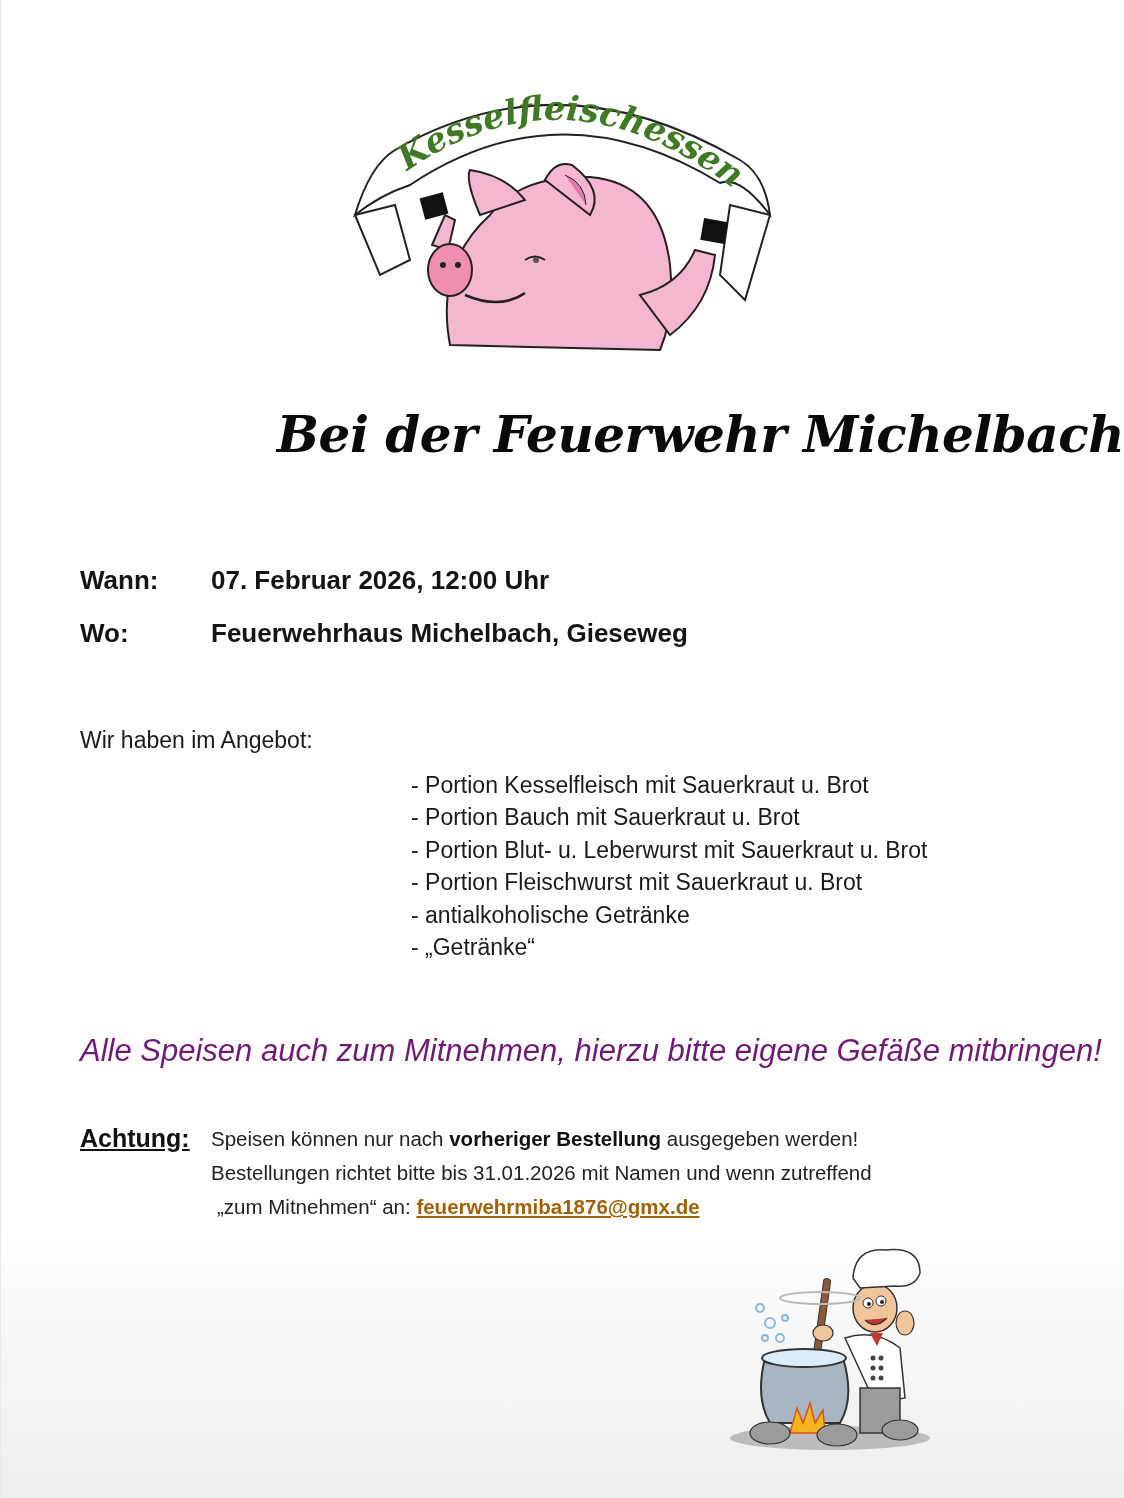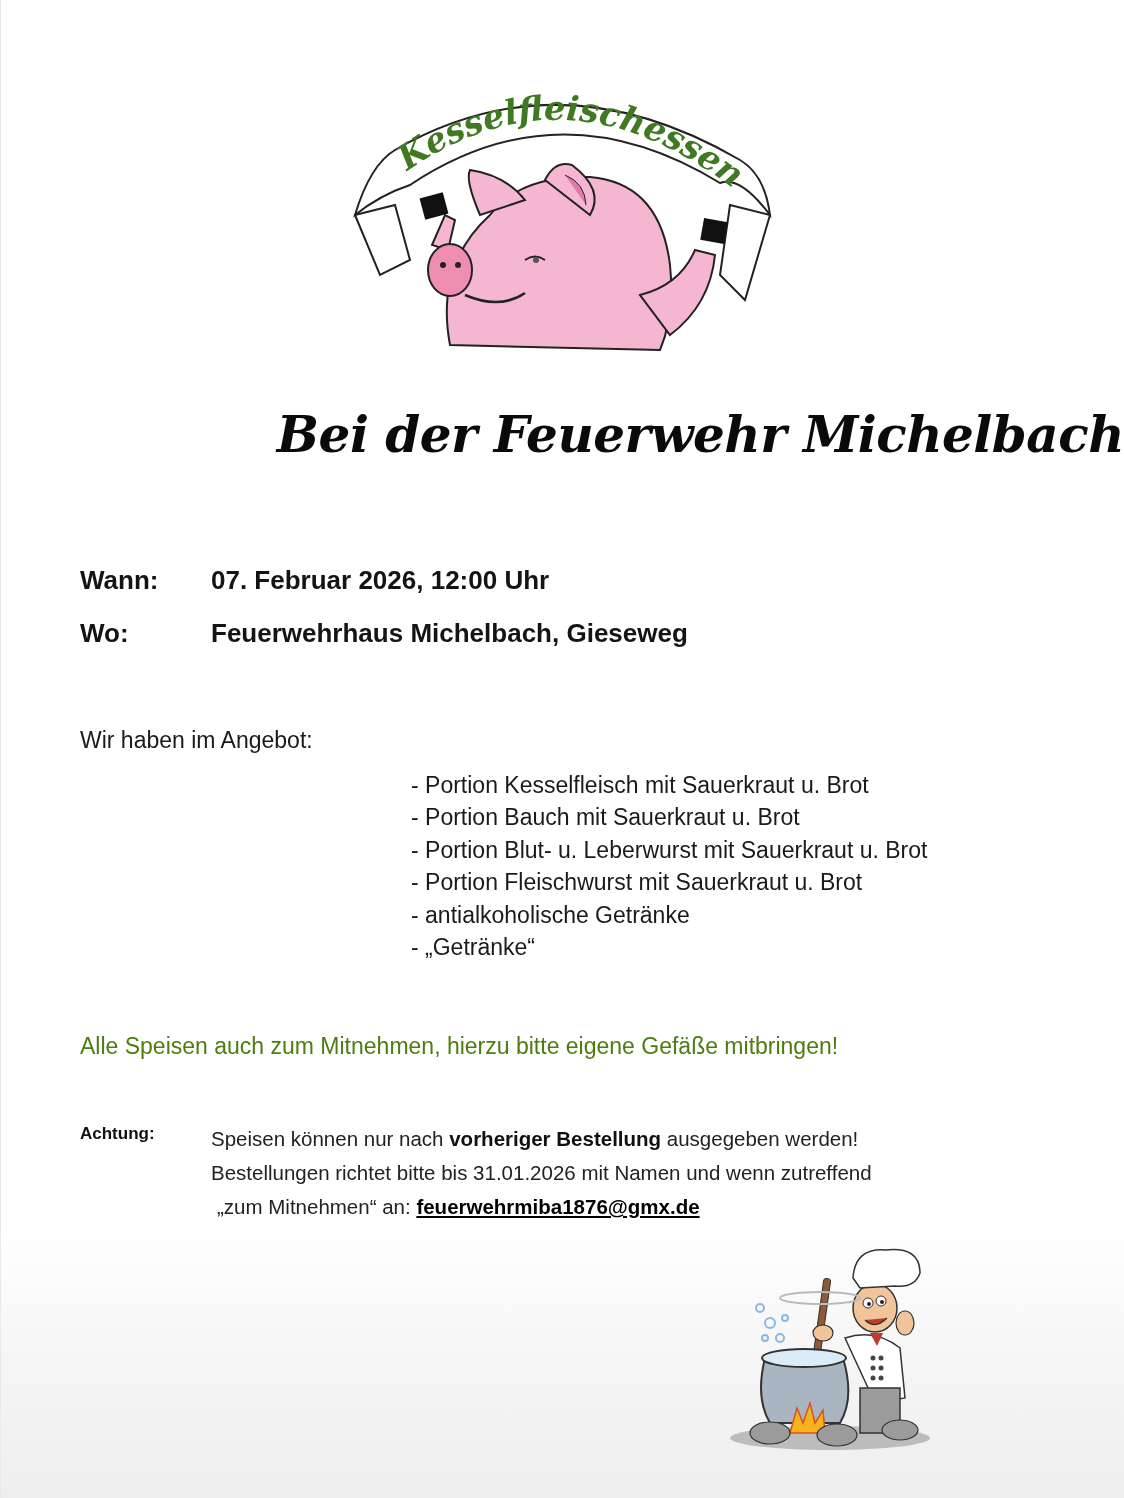--- a/index.html
+++ b/index.html
@@ -14,26 +14,26 @@
       position:absolute; left:0; width:1124px; top:405px; text-align:right;
       font-family: "DejaVu Serif", serif; font-style: italic; font-weight: bold;
       font-size: 50px; letter-spacing: -0.5px; color:#0a0a0a;
     }
     .info-row { position:absolute; left:80px; font-size:26px; font-weight:bold; color:#141414; }
     .info-row .lbl { position:absolute; left:0; white-space:nowrap; }
     .info-row .val { position:absolute; left:131px; white-space:nowrap;text-align:right; }
     .offer-label { position:absolute; left:80px; top:727px; font-size:23px; color:#1a1a1a; white-space:nowrap; }
     .offer-list { position:absolute; left:407px; top:765px; margin:4px; padding:0; list-style:none; }
     .offer-list li { font-size:23px; line-height:32.4px; color:#1a1a1a; white-space:nowrap; }
-    .note { position:absolute; left:80px; top:1033px; font-size:23px; color:#4d7c0f; white-space:nowrap; }
-    .achtung-label { position:absolute; left:80px; top:1124px; font-size:17px; font-weight:bold; color:#111; white-space:nowrap; }
+    .note { position:absolute; left:80px; top:1033px; font-size:31px; font-style:italic; color:#701a75; white-space:nowrap; }
+    .achtung-label { position:absolute; left:80px; top:1124px; font-size:25px; font-weight:bold; text-decoration:underline; color:#111; white-space:nowrap; }
     .achtung-body { position:absolute; left:211px; top:1122px; font-size:20.5px; line-height:34px; color:#222; }
     .achtung-body div { white-space:nowrap; }
     .achtung-body b { color:#111; }
-    .email { color:#000000; text-decoration:underline; font-weight:bold; }
+    .email { color:#a16207; text-decoration:underline; font-weight:bold; }
     .chef { position:absolute; left:725px; top:1238px; width:230px; height:215px; }
   </style>
 </head>
 <body>
 
 <div class="page-edge"></div>
 
 <svg class="logo" viewBox="0 0 440 290">
   <defs>
     <path id="bannerArc" d="M 55 115 Q 220 -10 395 125" fill="none"></path>

